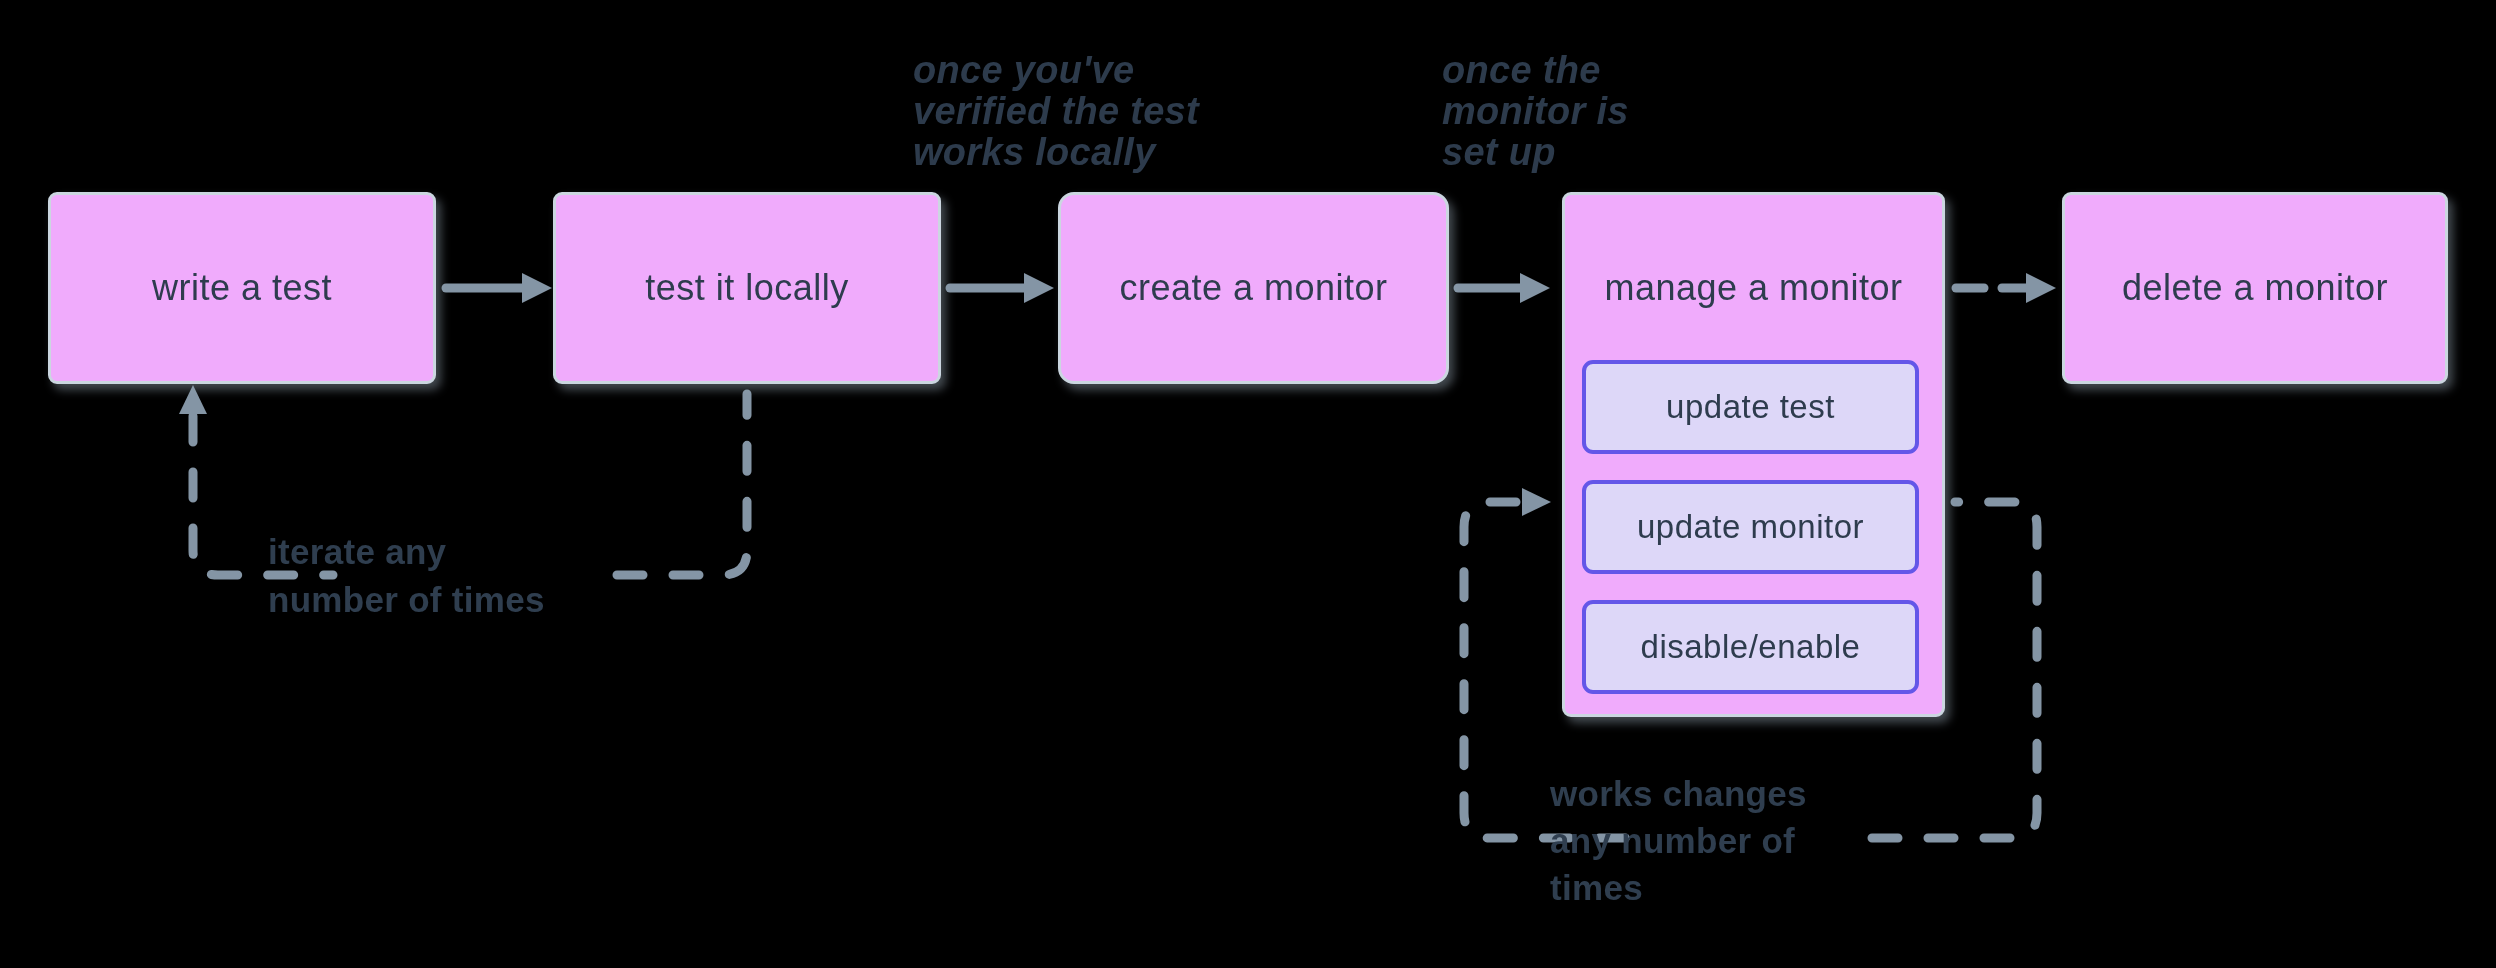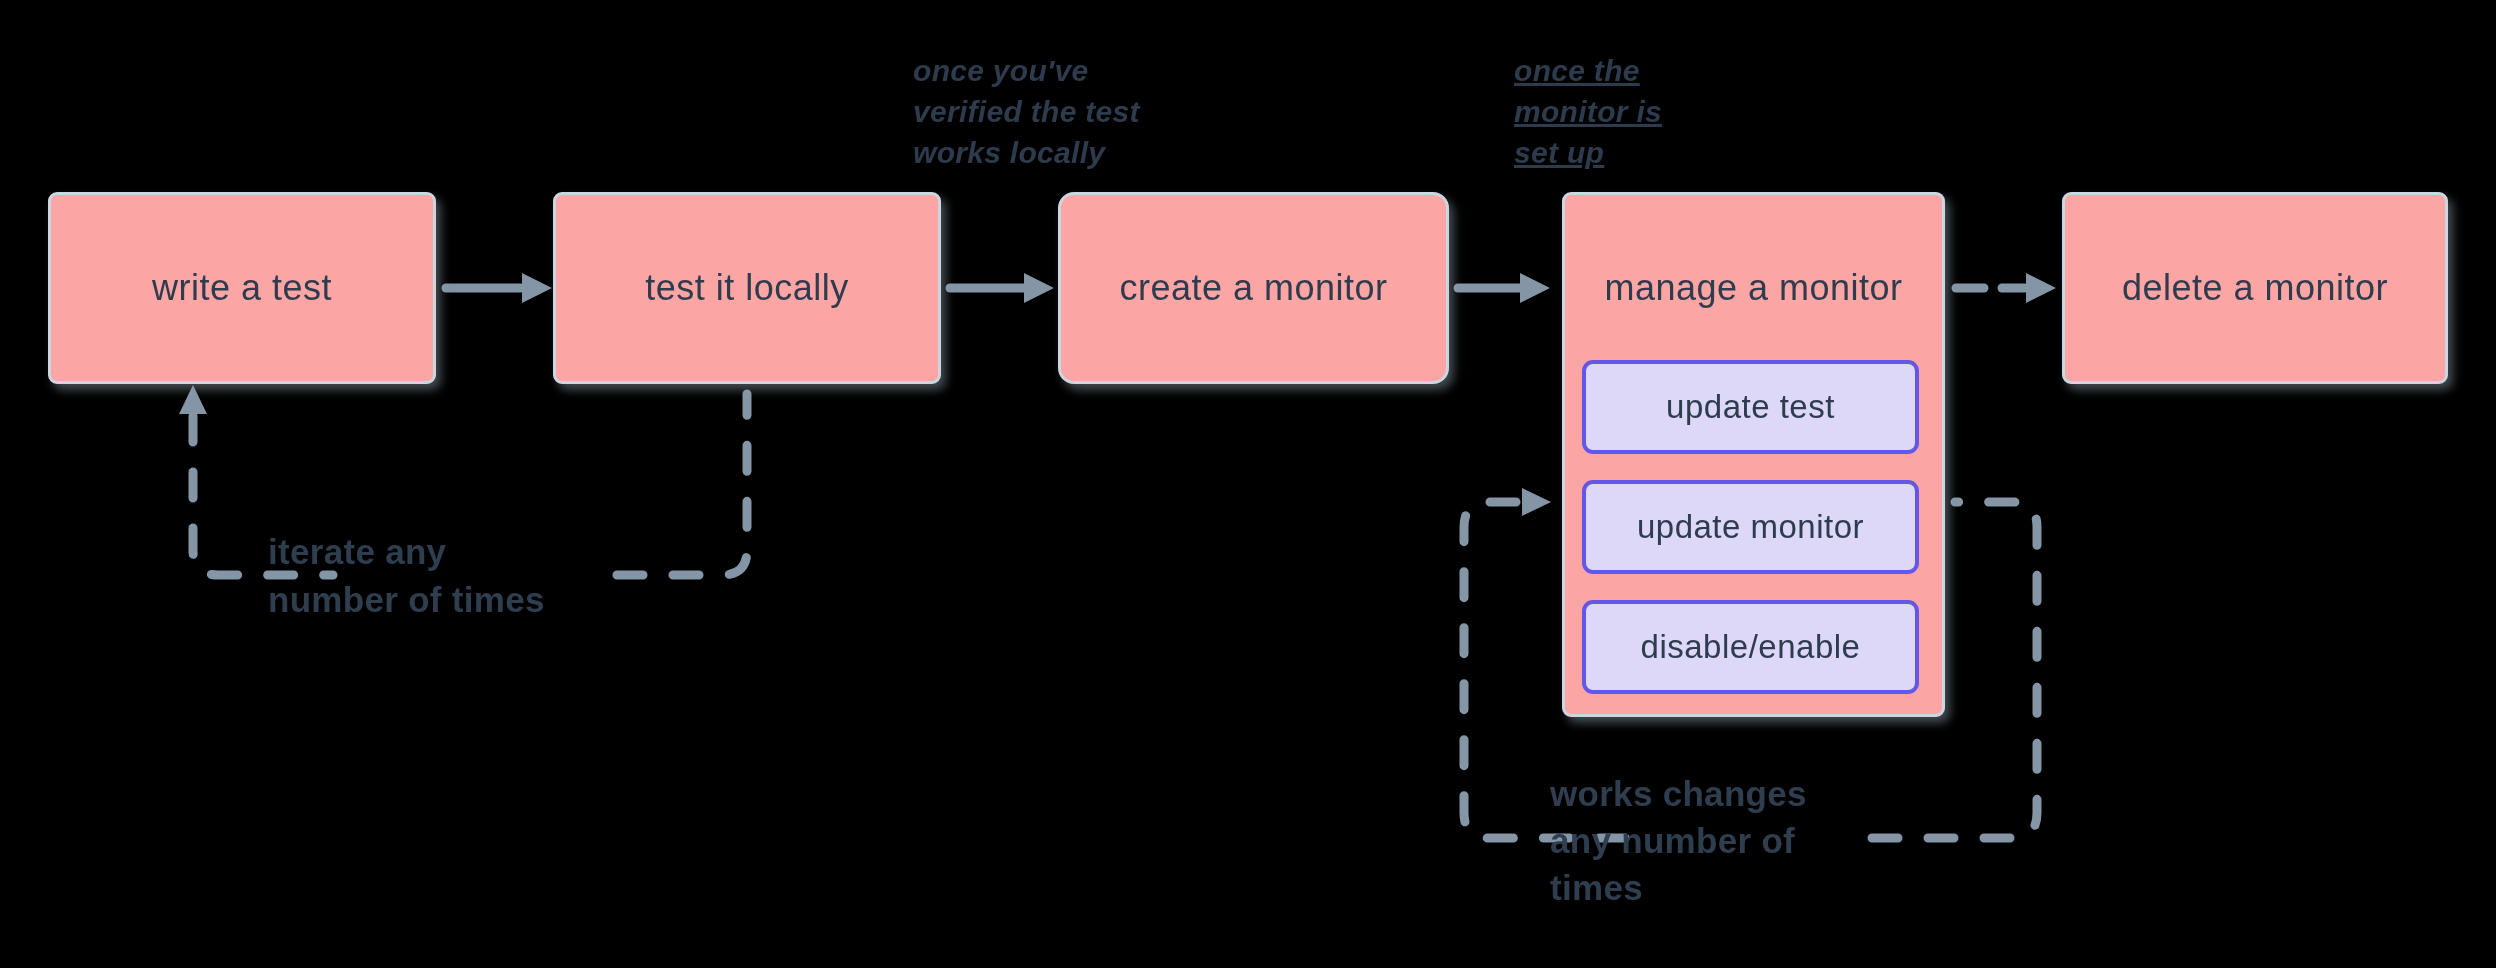--- a/index.html
+++ b/index.html
@@ -8,21 +8,21 @@
     width:2496px;height:968px;
     background:#000000;
     font-family:"Liberation Sans", sans-serif;
     overflow:hidden;
   }
   .wires{position:absolute;left:0;top:0;width:2496px;height:968px;}
   .node{
     position:absolute;
     box-sizing:border-box;
     height:192px;
-    background:#fca5a5;
+    background:#f0abfc;
     border:3px solid #cbd6e0;
     border-radius:9px;
     box-shadow:5px 6px 10px rgba(148,163,178,0.45);
     display:flex;align-items:center;justify-content:center;
     color:#2e3c4e;
     font-size:36px;
     letter-spacing:.5px;
   }
   .node-label{white-space:nowrap;}
   .node-tall{
@@ -46,21 +46,21 @@
     font-size:33px;
     letter-spacing:.5px;
   }
   .subbtn.b1{top:165px;}
   .subbtn.b2{top:285px;}
   .subbtn.b3{top:405px;}
   .ann{
     position:absolute;top:50px;
     font-style:italic;
     font-weight:bold;
-    font-size:30px;
+    font-size:38px;
     line-height:41px;
     color:#2d3b4c;
     letter-spacing:.3px;
   }
   .caption{
     position:absolute;
     font-weight:bold;
     font-size:35px;
     color:#2f3e4f;
     letter-spacing:.3px;
@@ -133,21 +133,21 @@
   <div class="node" style="left:2062px;top:192px;width:386px;">
     <span class="node-label">delete a monitor</span>
   </div>
 
   <div class="ann" style="left:913px;">
     <div>once you've</div>
     <div>verified the test</div>
     <div>works locally</div>
   </div>
 
-  <div class="ann" style="left:1514px;text-decoration:underline;">
+  <div class="ann" style="left:1442px;">
     <div>once the</div>
     <div>monitor is</div>
     <div>set up</div>
   </div>
 
   <div class="caption c1">
     <div>iterate any</div>
     <div>number of times</div>
   </div>
 

